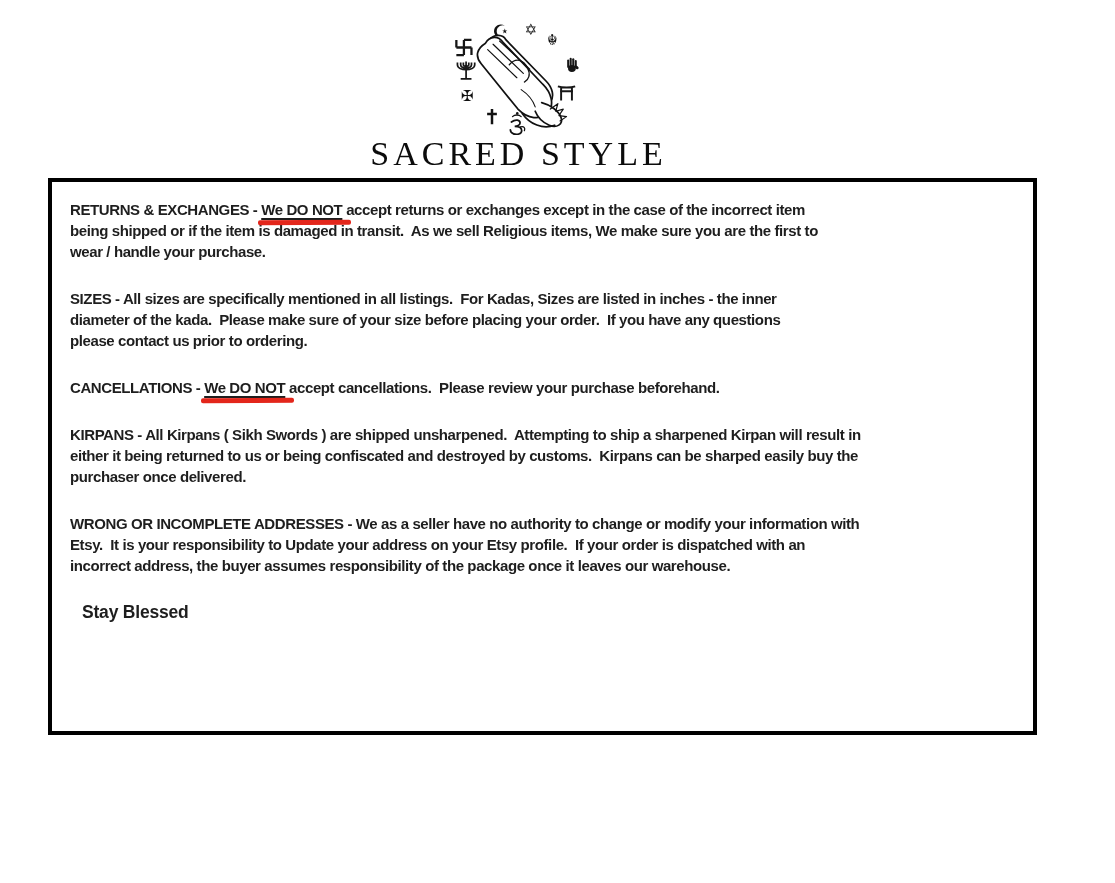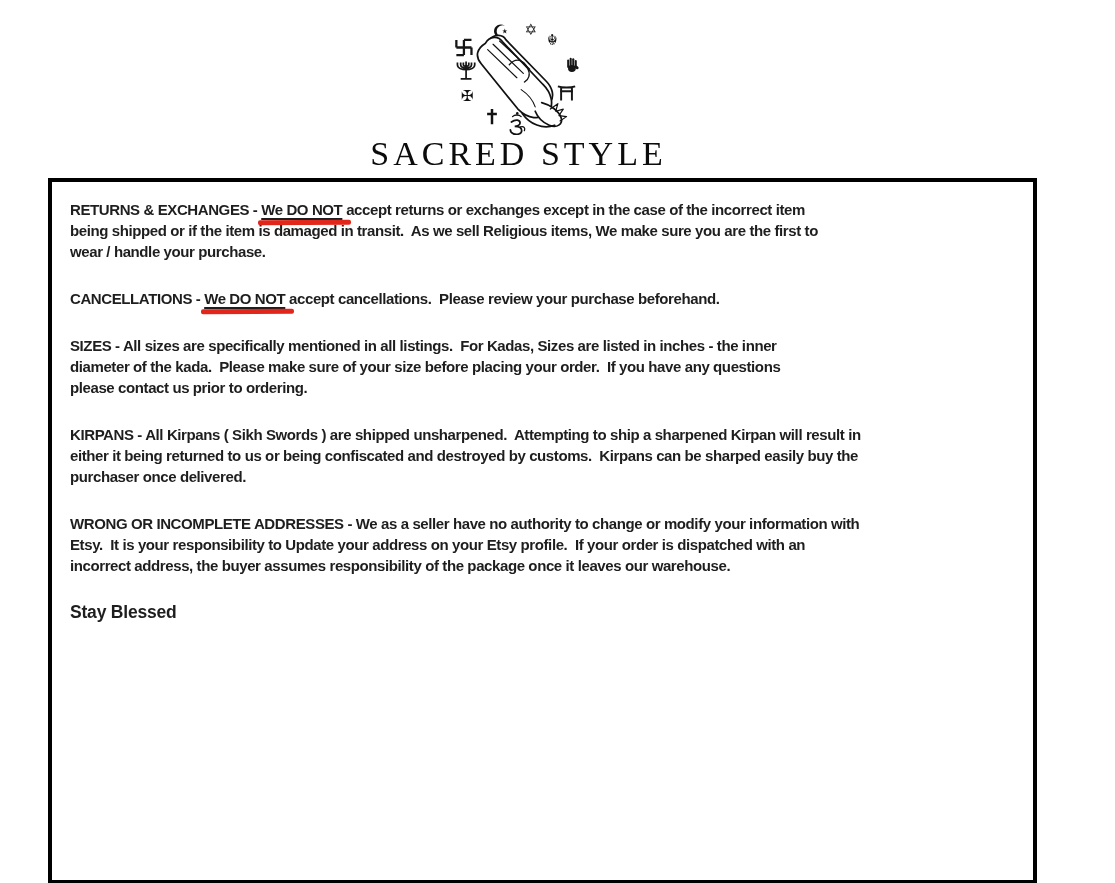--- a/index.html
+++ b/index.html
@@ -29,36 +29,36 @@
     font-family:"Liberation Serif", serif;
     font-size:34px;
     letter-spacing:4px;
     color:#0b0b0b;
     margin-top:-4px;
     white-space:nowrap;
   }
   .policy-box{
     position:absolute;
     left:48px;top:178px;
-    width:989px;height:706px;
+    width:989px;height:557px;
     border:4px solid var(--border);
     padding:17px 16px 0 18px;
     background:#ffffff;
   }
   .para{
     margin:0 0 26px 0;
     font-size:15px;
     font-weight:bold;
     line-height:21px;
     letter-spacing:-0.4px;
     color:var(--ink);
     white-space:pre-wrap;
   }
   .signoff{
-    margin:0;
+    margin:12px;
     font-size:17.5px;
     font-weight:bold;
     color:var(--ink);
     letter-spacing:-0.2px;
   }
   .do-not{
     position:relative;
     text-decoration:underline;
     text-decoration-thickness:1.5px;
     text-underline-offset:3px;
@@ -133,25 +133,25 @@
       </g>
     </svg>
     <div class="brand-name">SACRED STYLE</div>
   </header>
 
   <section class="policy-box">
     <p class="para"><span>RETURNS &amp; EXCHANGES - </span><span class="do-not">We DO NOT</span><span> accept returns or exchanges except in the case of the incorrect item
 being shipped or if the item is damaged in transit.  As we sell Religious items, We make sure you are the first to
 wear / handle your purchase.</span></p>
 
-    <p class="para"><span>CANCELLATIONS - </span><span class="do-not">We DO NOT</span><span> accept cancellations.  Please review your purchase beforehand.</span></p>
-
     <p class="para">SIZES - All sizes are specifically mentioned in all listings.  For Kadas, Sizes are listed in inches - the inner
 diameter of the kada.  Please make sure of your size before placing your order.  If you have any questions
 please contact us prior to ordering.</p>
+
+    <p class="para"><span>CANCELLATIONS - </span><span class="do-not">We DO NOT</span><span> accept cancellations.  Please review your purchase beforehand.</span></p>
 
 
     <p class="para">KIRPANS - All Kirpans ( Sikh Swords ) are shipped unsharpened.  Attempting to ship a sharpened Kirpan will result in
 either it being returned to us or being confiscated and destroyed by customs.  Kirpans can be sharped easily buy the
 purchaser once delivered.</p>
 
     <p class="para">WRONG OR INCOMPLETE ADDRESSES - We as a seller have no authority to change or modify your information with
 Etsy.  It is your responsibility to Update your address on your Etsy profile.  If your order is dispatched with an
 incorrect address, the buyer assumes responsibility of the package once it leaves our warehouse.</p>
 

